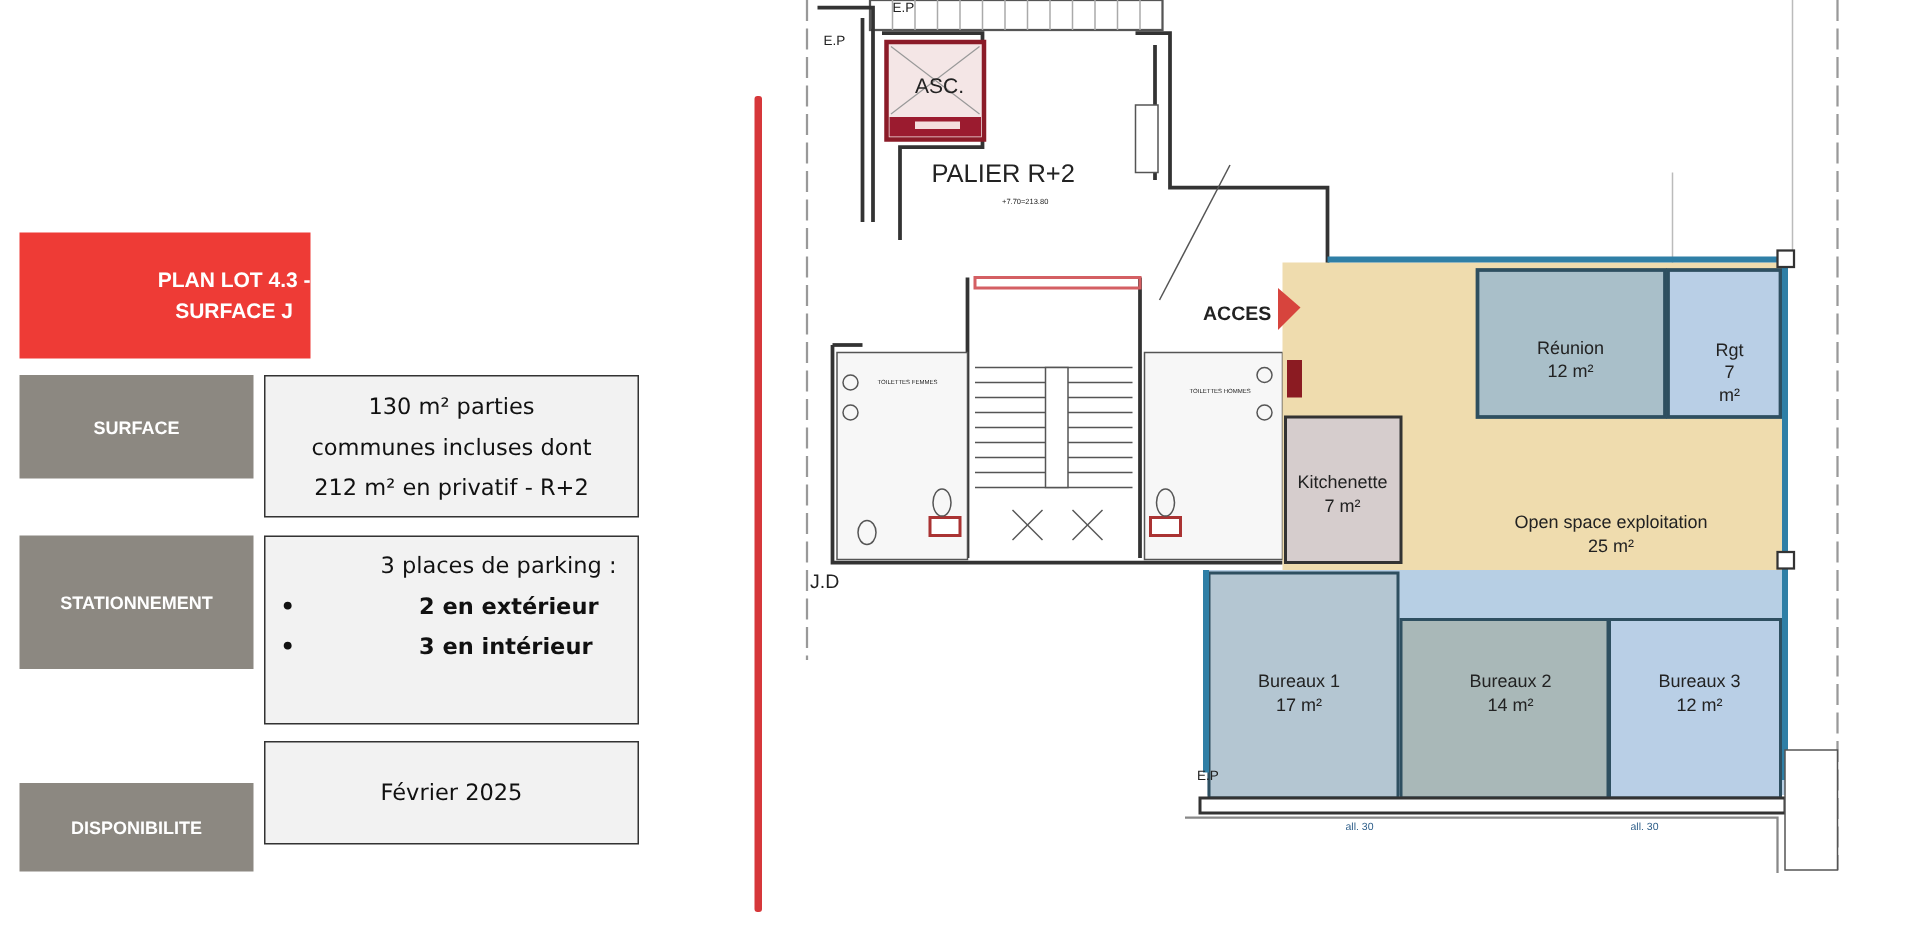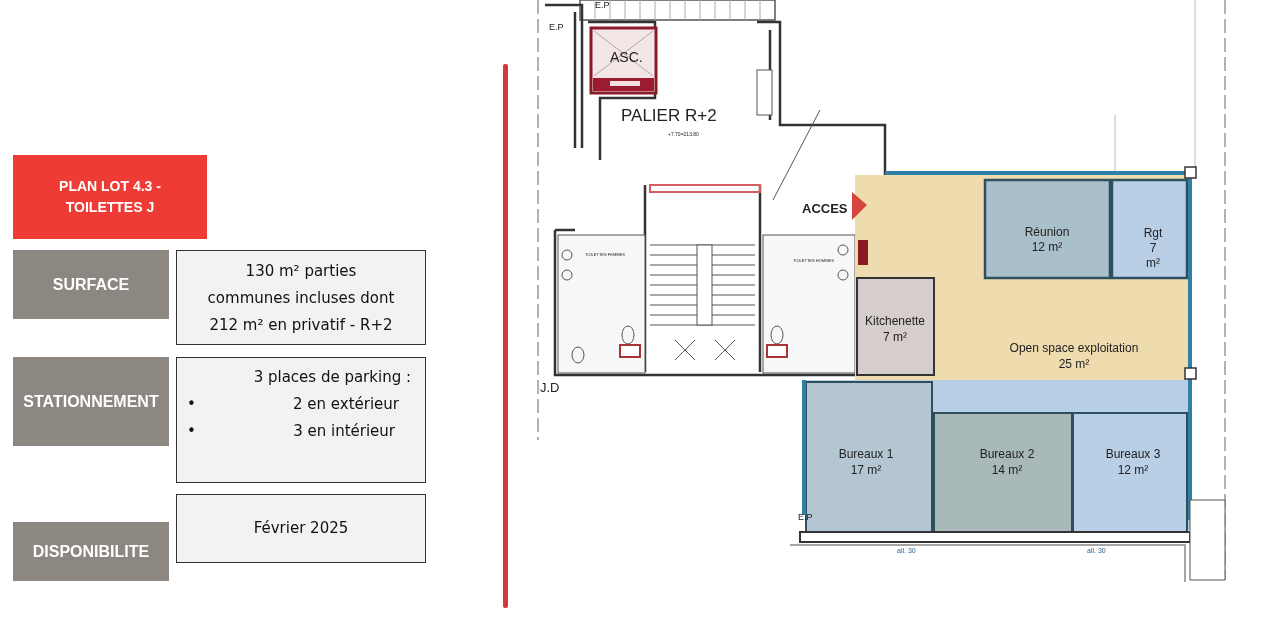--- a/index.html
+++ b/index.html
@@ -1,33 +1,33 @@
 <!DOCTYPE html>
 <html><head>
 <meta charset="utf-8">
 <style>
   html, body { margin:0; padding:0; }
   body { width:1280px; height:634px; background:#ffffff; position:relative; overflow:hidden; font-family:"Liberation Sans", sans-serif; }
-  .title-box { position:absolute; left:13px; top:155px; width:194px; height:84px; background:#ee3b36; color:#fff; font-weight:bold; font-size:14px; line-height:21px; display:flex; align-items:center; justify-content:center; text-align:center; }
-  .label-box { position:absolute; left:13px; width:156px; background:#8c8881; color:#fff; font-weight:bold; font-size:16px; display:flex; align-items:center; justify-content:center; text-align:right; }
+  .title-box { position:absolute; left:13px; top:155px; width:194px; height:84px; background:#ee3b36; color:#fff; font-weight:bold; font-size:14px; line-height:21px; display:flex; align-items:center; justify-content:flex-end; text-align:center; }
+  .label-box { position:absolute; left:13px; width:156px; background:#8c8881; color:#fff; font-weight:bold; font-size:12px; display:flex; align-items:center; justify-content:center; text-align:right; }
   .value-box { position:absolute; left:176px; width:250px; background:#f2f2f2; border:1.5px solid #333; box-sizing:border-box; color:#111; font-size:15px; line-height:27px; text-align:center; font-family:"DejaVu Sans", sans-serif; }
   .bullets { list-style:none; margin:0; padding:0; text-align:right; padding-right:26px; }
-  .bullets li { position:relative; }
+  .bullets li { position:relative;font-weight:bold; }
   .bullets li::before { content:"•"; position:absolute; left:10px; }
   .divider { position:absolute; left:503px; top:64px; width:5px; height:544px; background:#d6373a; border-radius:2px; }
   .plan { position:absolute; left:530px; top:0; width:750px; height:634px; }
   .room-label { font-family:"Liberation Sans", sans-serif; fill:#222; }
 </style>
 </head>
 <body>
 
 <div class="title-box">
   <div>
     <div>PLAN LOT 4.3 -</div>
-    <div>TOILETTES J</div>
+    <div>SURFACE J</div>
   </div>
 </div>
 
 <div class="label-box" style="top:250px;height:69px;">SURFACE</div>
 <div class="value-box" style="top:250px;height:95px;padding-top:7px;">
   <div>130 m² parties</div>
   <div>communes incluses dont</div>
   <div>212 m² en privatif - R+2</div>
 </div>
 

